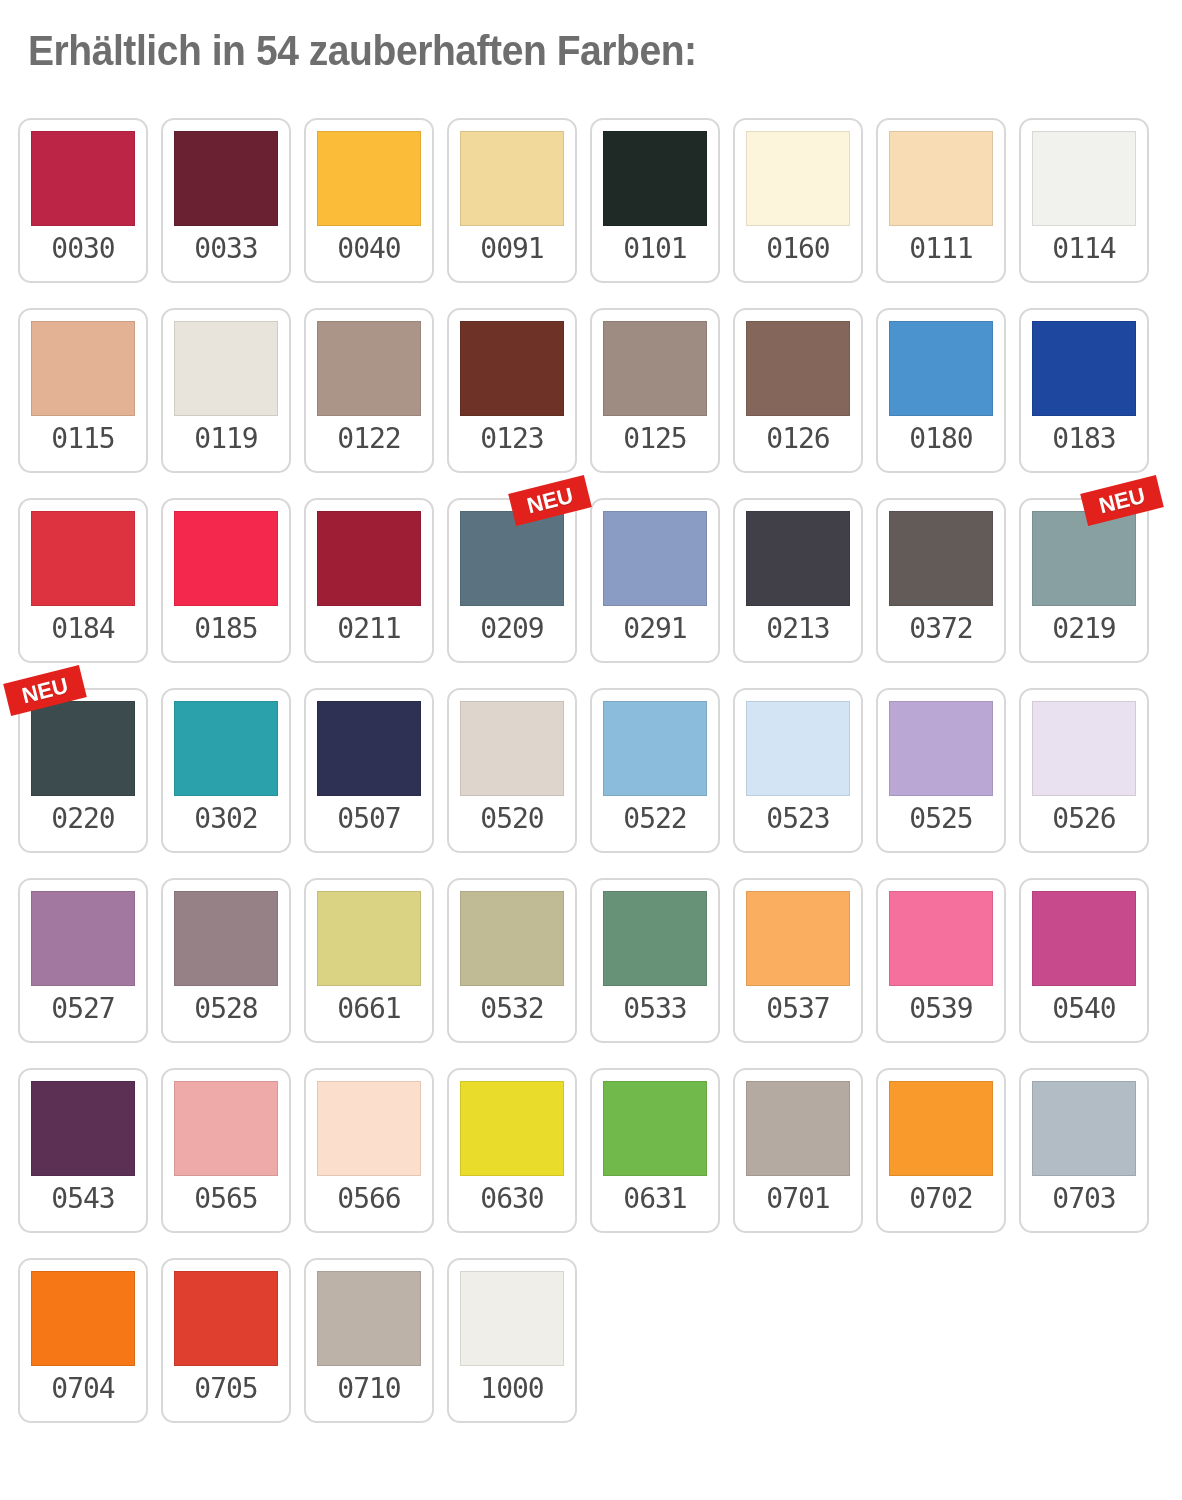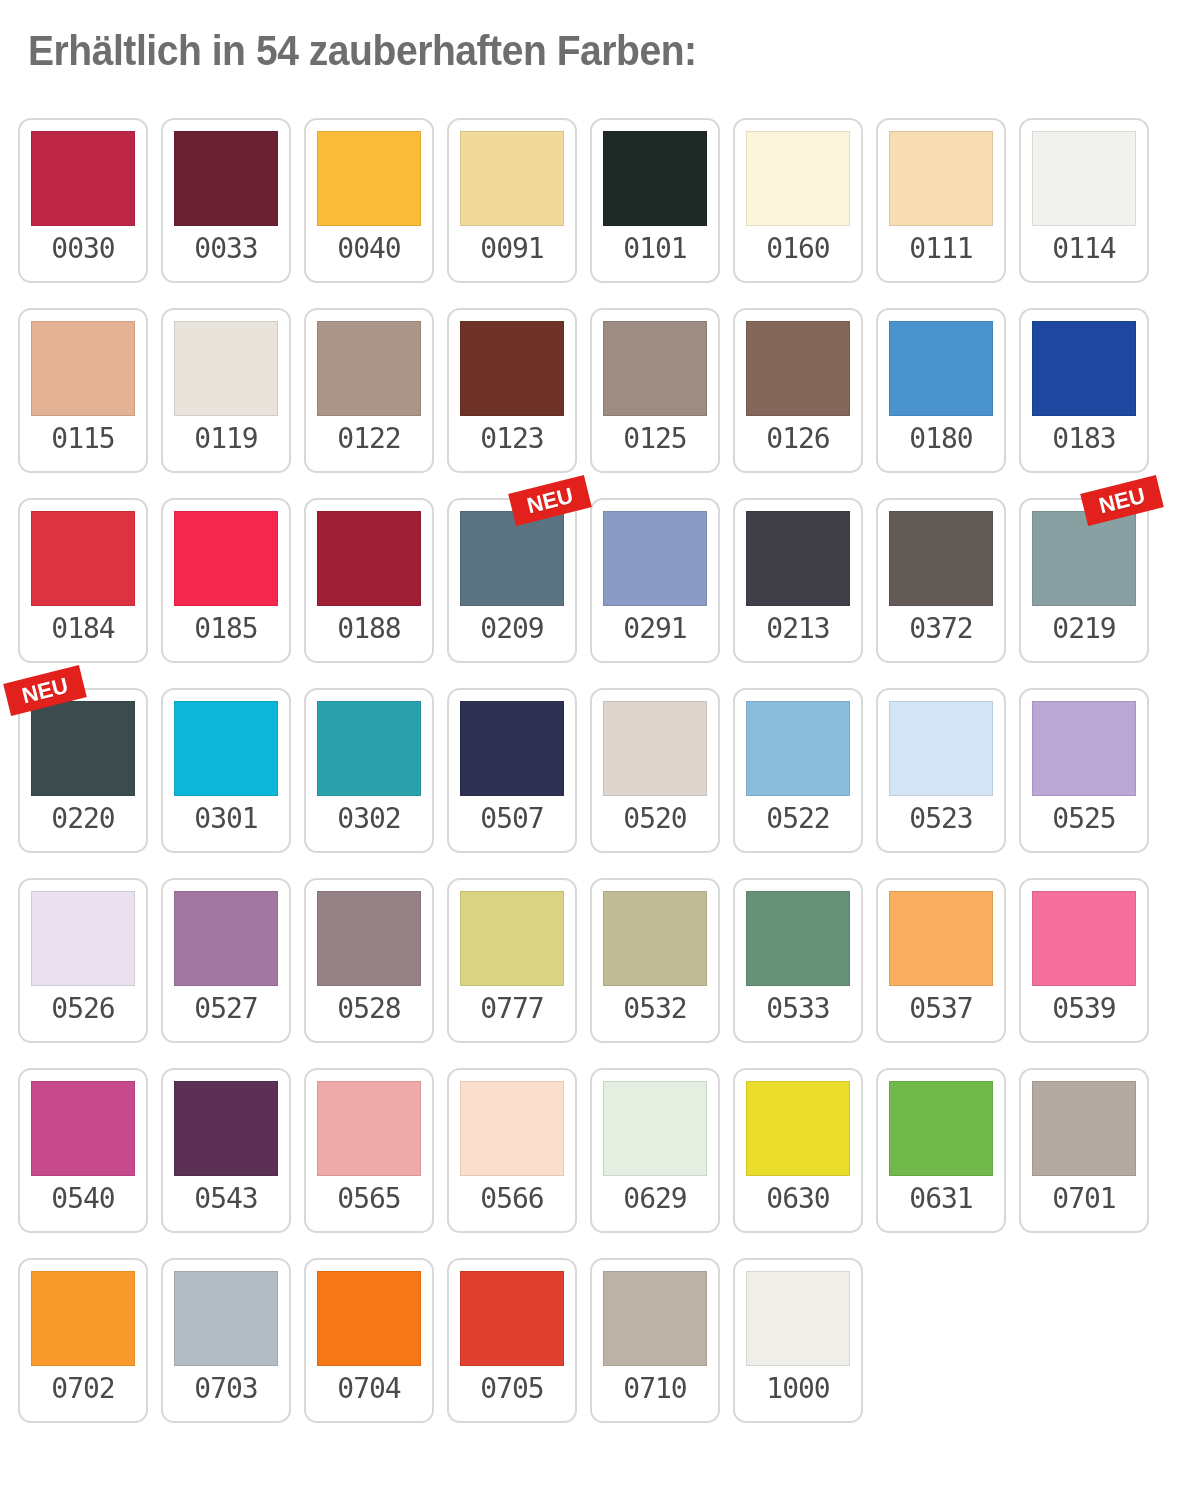--- a/index.html
+++ b/index.html
@@ -172,21 +172,21 @@
       <div class="card">
         <div class="swatch" style="background: rgb(221, 51, 64);"></div>
         <div class="code">0184</div>
       </div>
       <div class="card">
         <div class="swatch" style="background: rgb(244, 39, 76);"></div>
         <div class="code">0185</div>
       </div>
       <div class="card">
         <div class="swatch" style="background: rgb(158, 30, 53);"></div>
-        <div class="code">0188</div>
+        <div class="code">0211</div>
       </div>
       <div class="card">
         <div class="neu-badge right">NEU</div>
         <div class="swatch" style="background: rgb(91, 115, 128);"></div>
         <div class="code">0209</div>
       </div>
       <div class="card">
         <div class="swatch" style="background: rgb(138, 156, 196);"></div>
         <div class="code">0291</div>
       </div>
@@ -202,24 +202,20 @@
         <div class="neu-badge right">NEU</div>
         <div class="swatch" style="background: rgb(136, 160, 161);"></div>
         <div class="code">0219</div>
       </div>
       <div class="card">
         <div class="neu-badge left">NEU</div>
         <div class="swatch" style="background: rgb(59, 75, 78);"></div>
         <div class="code">0220</div>
       </div>
       <div class="card">
-        <div class="swatch" style="background: rgb(12, 182, 216);"></div>
-        <div class="code">0301</div>
-      </div>
-      <div class="card">
         <div class="swatch" style="background: rgb(43, 162, 171);"></div>
         <div class="code">0302</div>
       </div>
       <div class="card">
         <div class="swatch" style="background: rgb(46, 48, 84);"></div>
         <div class="code">0507</div>
       </div>
       <div class="card">
         <div class="swatch" style="background: rgb(222, 213, 205);"></div>
         <div class="code">0520</div>
@@ -243,21 +239,21 @@
       <div class="card">
         <div class="swatch" style="background: rgb(163, 120, 160);"></div>
         <div class="code">0527</div>
       </div>
       <div class="card">
         <div class="swatch" style="background: rgb(150, 130, 134);"></div>
         <div class="code">0528</div>
       </div>
       <div class="card">
         <div class="swatch" style="background: rgb(219, 211, 132);"></div>
-        <div class="code">0777</div>
+        <div class="code">0661</div>
       </div>
       <div class="card">
         <div class="swatch" style="background: rgb(193, 187, 149);"></div>
         <div class="code">0532</div>
       </div>
       <div class="card">
         <div class="swatch" style="background: rgb(103, 146, 119);"></div>
         <div class="code">0533</div>
       </div>
       <div class="card">
@@ -276,24 +272,20 @@
         <div class="swatch" style="background: rgb(92, 47, 84);"></div>
         <div class="code">0543</div>
       </div>
       <div class="card">
         <div class="swatch" style="background: rgb(238, 170, 168);"></div>
         <div class="code">0565</div>
       </div>
       <div class="card">
         <div class="swatch" style="background: rgb(252, 222, 204);"></div>
         <div class="code">0566</div>
-      </div>
-      <div class="card">
-        <div class="swatch" style="background: rgb(228, 239, 225);"></div>
-        <div class="code">0629</div>
       </div>
       <div class="card">
         <div class="swatch" style="background: rgb(234, 220, 43);"></div>
         <div class="code">0630</div>
       </div>
       <div class="card">
         <div class="swatch" style="background: rgb(114, 185, 75);"></div>
         <div class="code">0631</div>
       </div>
       <div class="card">

